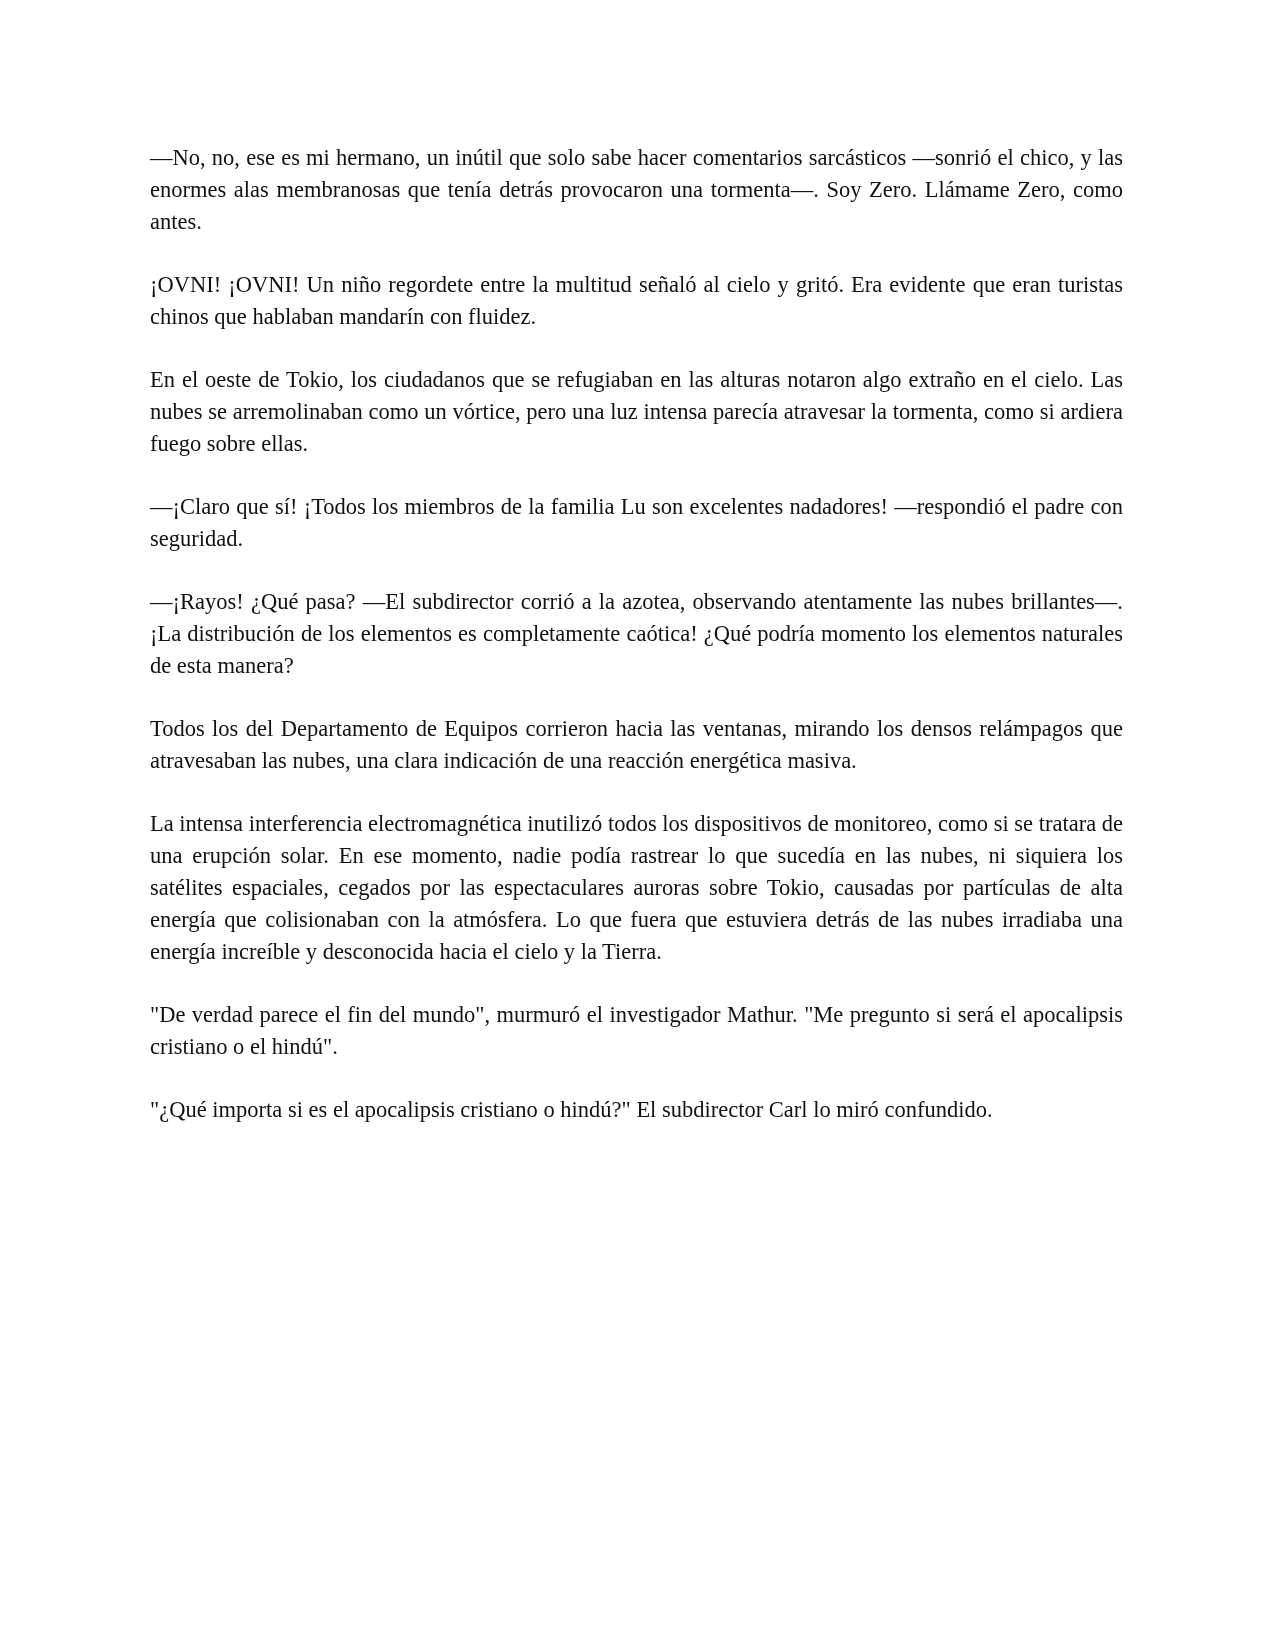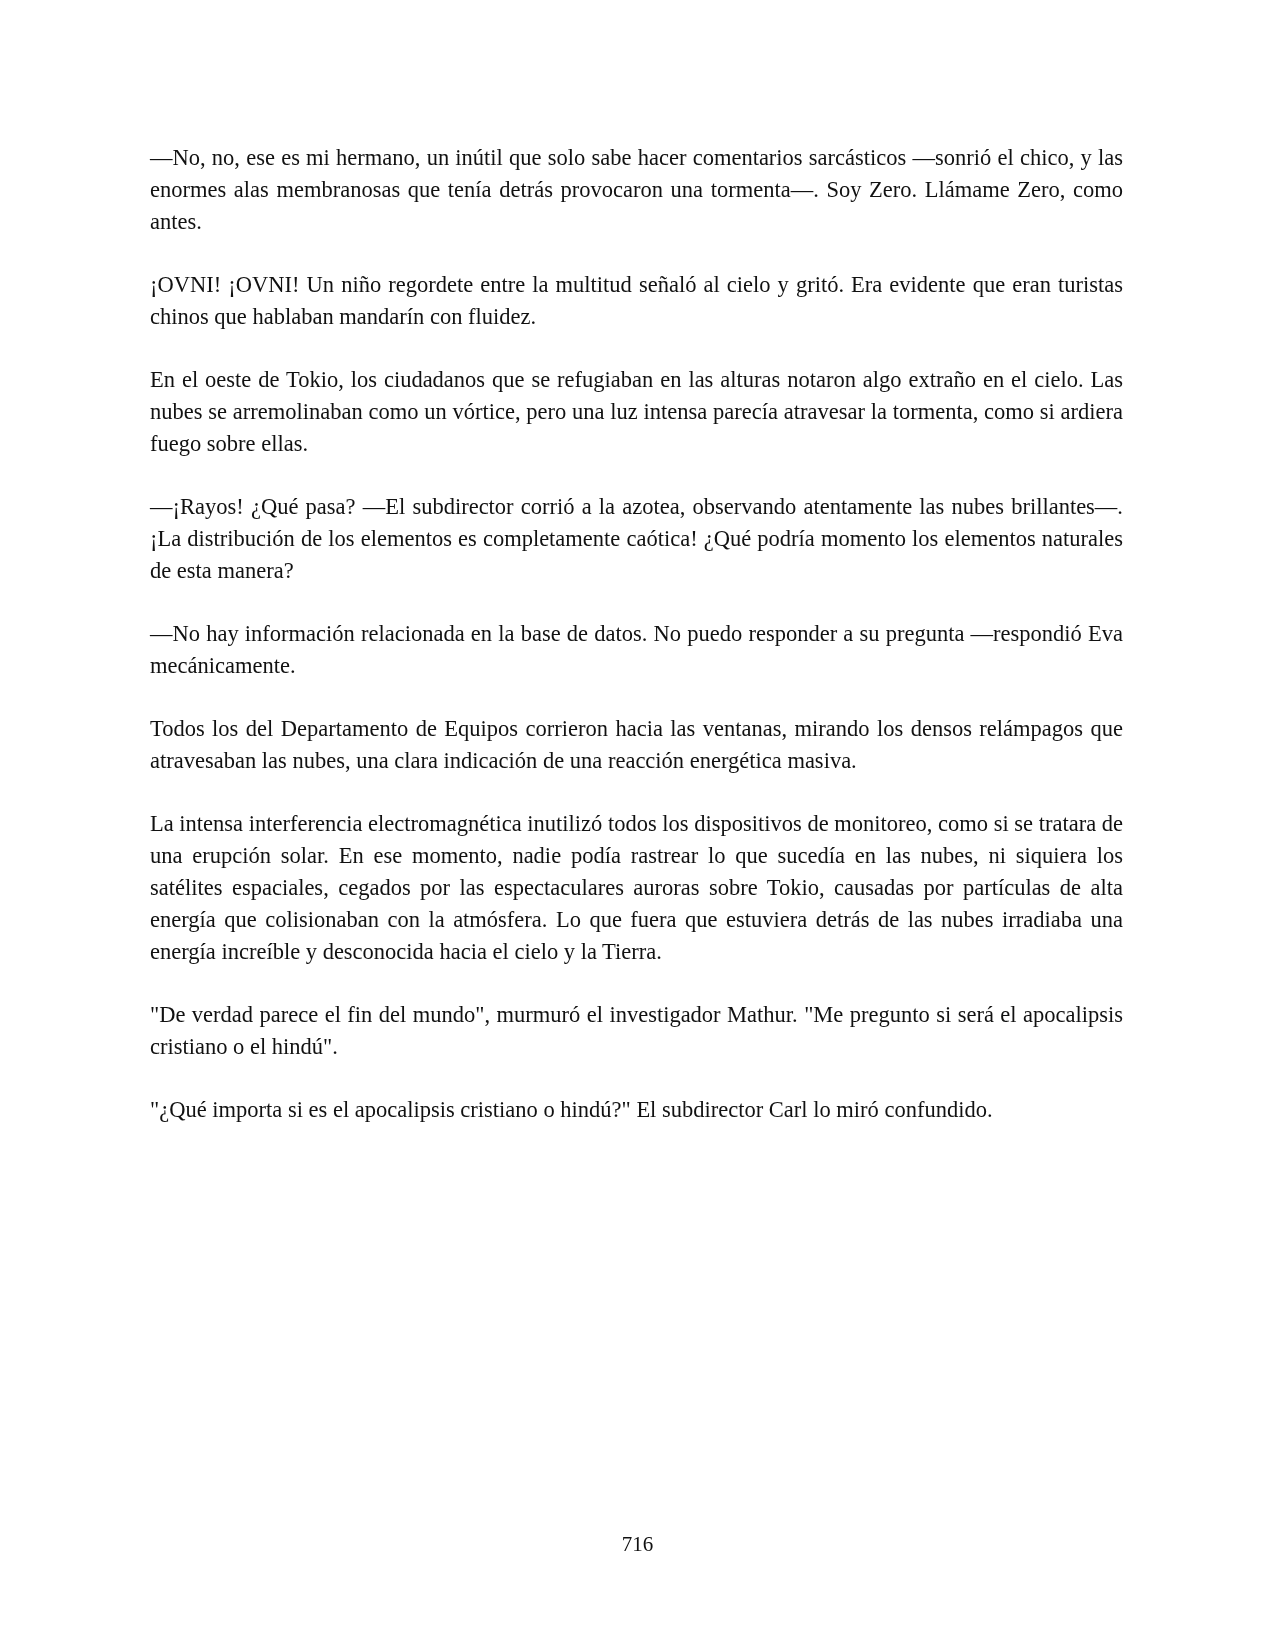--- a/index.html
+++ b/index.html
@@ -21,21 +21,20 @@
   }
 </style>
 </head>
 <body>
 
 <div class="page">
   <div class="content">
     <p>—No, no, ese es mi hermano, un inútil que solo sabe hacer comentarios sarcásticos —sonrió el chico, y las enormes alas membranosas que tenía detrás provocaron una tormenta—. Soy Zero. Llámame Zero, como antes.</p>
     <p>¡OVNI! ¡OVNI! Un niño regordete entre la multitud señaló al cielo y gritó. Era evidente que eran turistas chinos que hablaban mandarín con fluidez.</p>
     <p>En el oeste de Tokio, los ciudadanos que se refugiaban en las alturas notaron algo extraño en el cielo. Las nubes se arremolinaban como un vórtice, pero una luz intensa parecía atravesar la tormenta, como si ardiera fuego sobre ellas.</p>
+    <p>—¡Claro que sí! ¡Todos los miembros de la familia Lu son excelentes nadadores! —respondió el padre con seguridad.</p>
     <p>—¡Rayos! ¿Qué pasa? —El subdirector corrió a la azotea, observando atentamente las nubes brillantes—. ¡La distribución de los elementos es completamente caótica! ¿Qué podría momento los elementos naturales de esta manera?</p>
-    <p>—No hay información relacionada en la base de datos. No puedo responder a su pregunta —respondió Eva mecánicamente.</p>
     <p>Todos los del Departamento de Equipos corrieron hacia las ventanas, mirando los densos relámpagos que atravesaban las nubes, una clara indicación de una reacción energética masiva.</p>
     <p>La intensa interferencia electromagnética inutilizó todos los dispositivos de monitoreo, como si se tratara de una erupción solar. En ese momento, nadie podía rastrear lo que sucedía en las nubes, ni siquiera los satélites espaciales, cegados por las espectaculares auroras sobre Tokio, causadas por partículas de alta energía que colisionaban con la atmósfera. Lo que fuera que estuviera detrás de las nubes irradiaba una energía increíble y desconocida hacia el cielo y la Tierra.</p>
     <p>"De verdad parece el fin del mundo", murmuró el investigador Mathur. "Me pregunto si será el apocalipsis cristiano o el hindú".</p>
     <p>"¿Qué importa si es el apocalipsis cristiano o hindú?" El subdirector Carl lo miró confundido.</p>
   </div>
-  <div class="page-number">716</div>
 </div>
 
 </body></html>

